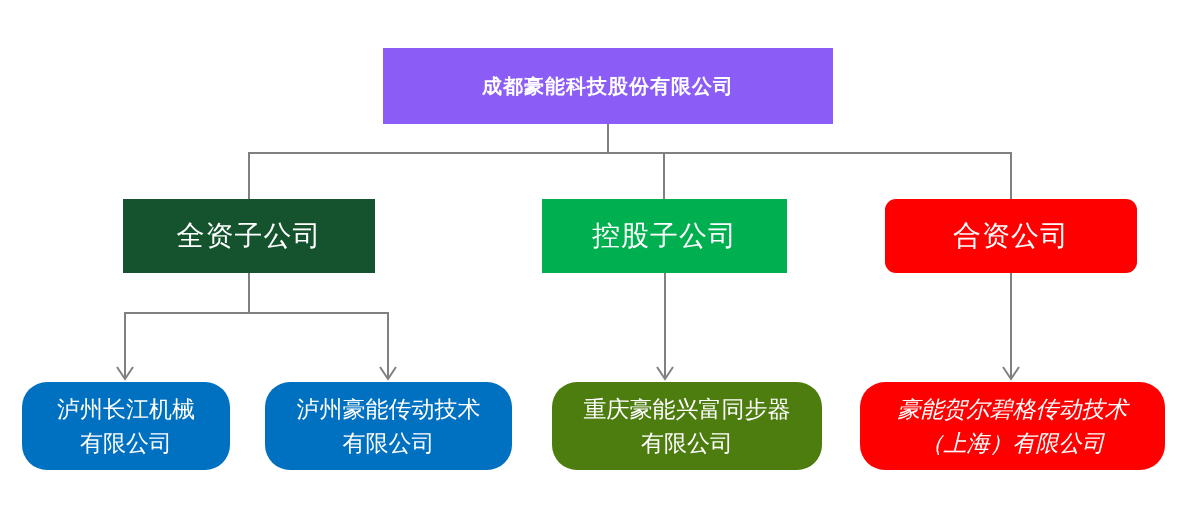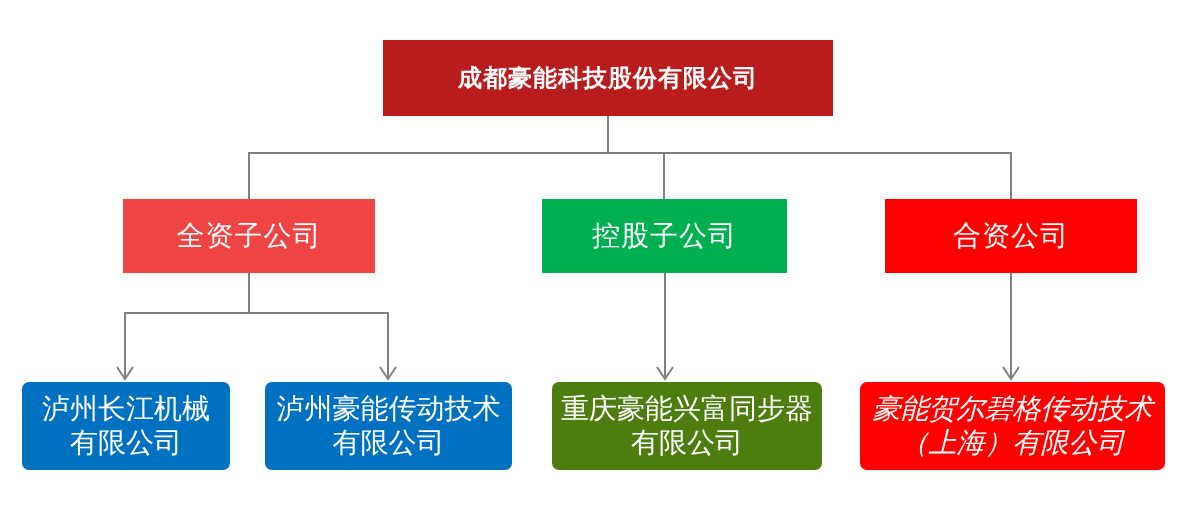--- a/index.html
+++ b/index.html
@@ -25,41 +25,41 @@
   .node {
     position: absolute;
     display: flex;
     align-items: center;
     justify-content: center;
     text-align: center;
     color: #ffffff;
     box-sizing: border-box;
   }
   .root-node {
-    left: 383px; top: 40px;
+    left: 383px; top: 48px;
     width: 450px; height: 76px;
-    background: #b91c1c;
-    font-size: 24px;
+    background: #8b5cf6;
+    font-size: 20px;
     font-weight: bold;
     letter-spacing: 1px;
   }
   .mid-node {
     top: 199px;
     height: 74px;
     font-size: 28px;
     letter-spacing: 1px;
   }
-  .mid-blue  { left: 123px; width: 252px; background: #ef4444; }
+  .mid-blue  { left: 123px; width: 252px; background: #14532d; }
   .mid-green { left: 542px; width: 245px; background: #00B050; }
-  .mid-red   { left: 885px; width: 252px; background: #FF0000; }
+  .mid-red   { left: 885px; width: 252px; background: #FF0000; border-radius: 11px; }
   .leaf-node {
     top: 382px;
     height: 88px;
-    border-radius: 7px;
-    font-size: 28px;
+    border-radius: 25px;
+    font-size: 23px;
     line-height: 34px;
     white-space: pre-line;
   }
   .leaf-0 { left: 22px;  width: 208px; background: #0070C0; }
   .leaf-1 { left: 265px; width: 247px; background: #0070C0; }
   .leaf-2 { left: 552px; width: 270px; background: #4d7c0f; }
   .leaf-3 { left: 860px; width: 305px; background: #FF0000; font-style: italic; }
 </style>
 </head>
 <body>

